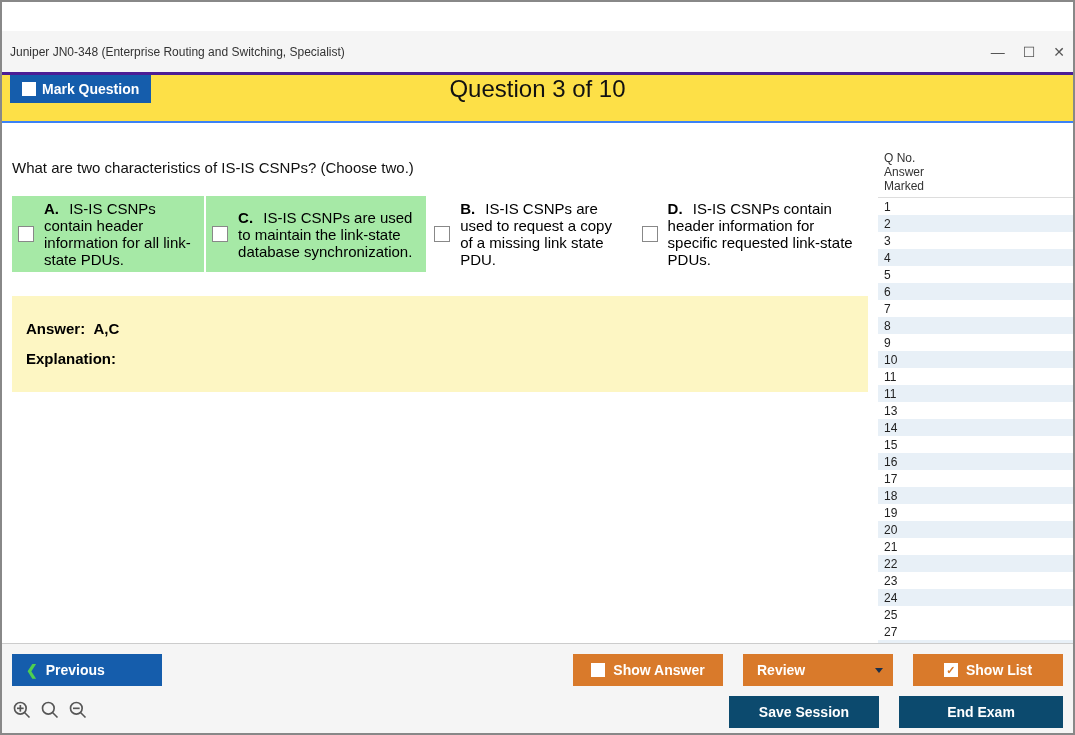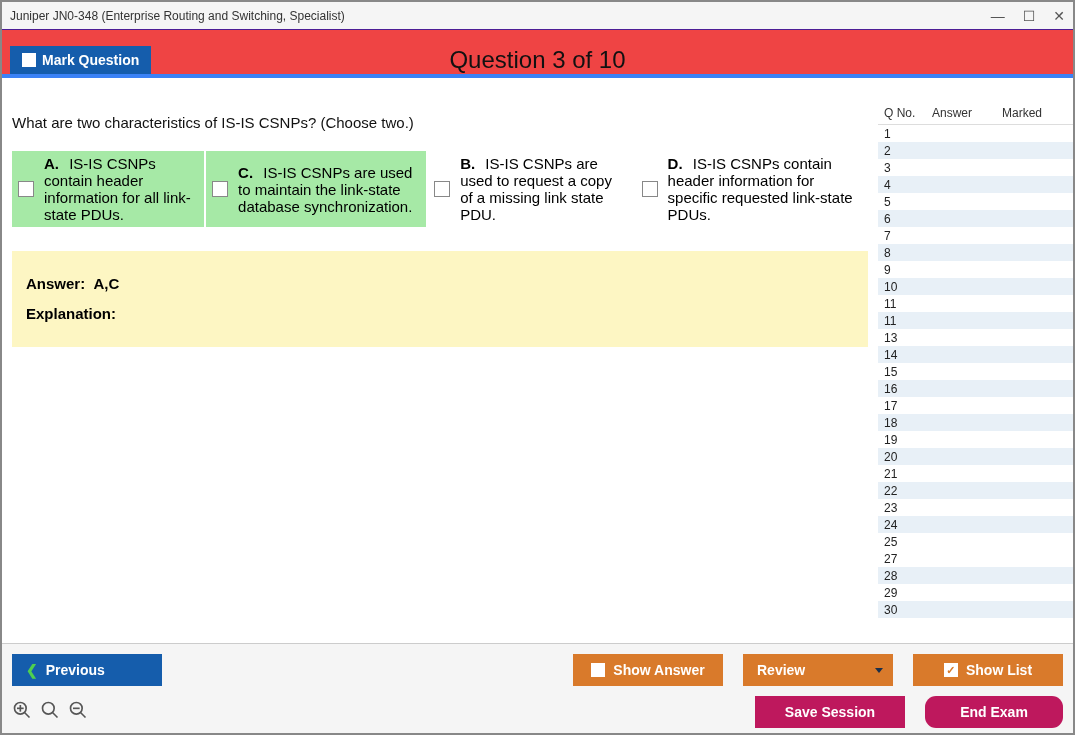--- a/index.html
+++ b/index.html
@@ -7,38 +7,39 @@
     font-family: Arial, sans-serif;
     background: #fff;
     width: 1075px;
     height: 735px;
     border: 2px solid #888;
     display: flex;
     flex-direction: column;
     overflow: hidden;
   }
   .titlebar {
-    height: 28px;
+    height: 44px;
     background: #f5f5f5;
-    border-bottom: 1px solid #4c1d95;
+    border-bottom: 3px solid #4c1d95;
     display: flex;
     align-items: center;
     padding: 0 8px;
     font-size: 12px;
     color: #333;
+    margin-top: 29px;
   }
   .titlebar-text { flex: 1; }
   .win-controls { display: flex; gap: 18px; font-size: 14px; color: #555; }
   .win-controls span { cursor: default; }
   .header {
     height: 48px;
-    background: #ef4444;
-    border-bottom: 4px solid #3b82f6;
-    display: flex;
-    align-items: flex-end;
+    background: #fde047;
+    border-bottom: 2px solid #3b82f6;
+    display: flex;
+    align-items: flex-start;
     padding: 0 8px;
     position: relative;
   }
   .mark-btn {
     background: #155dac;
     color: #fff;
     border: none;
     padding: 6px 12px;
     font-weight: bold;
     font-size: 14px;
@@ -101,20 +102,21 @@
     border-left: none;
     display: flex;
     flex-direction: column;
     font-size: 12px;
   }
   .side-head {
     display: flex;
     padding: 4px 6px 4px 6px;
     color: #333;
     border-bottom: 1px solid #ddd;
+    flex-direction: column;
   }
   .side-head .c-qno { width: 48px; }
   .side-head .c-ans { width: 70px; }
   .side-head .c-mark { flex: 1; }
   .side-list {
     flex: 1;
     overflow-y: scroll;
   }
   .side-row {
     display: flex;
@@ -145,28 +147,28 @@
     font-weight: bold;
     font-size: 14px;
     color: #fff;
     border: none;
     cursor: pointer;
     gap: 8px;
     padding: 0 14px;
   }
   .btn-blue { background: #155dac; }
   .btn-orange { background: #d97a2b; }
-  .btn-navy { background: #be185d; }
+  .btn-navy { background: #0c4a6e; }
   .btn-prev { width: 150px; justify-content: flex-start; padding-left: 14px; }
   .btn-next { width: 150px; justify-content: center; position: relative; }
   .btn-show { width: 150px; }
   .btn-review { width: 150px; justify-content: space-between; padding-right: 10px; }
   .btn-showlist { width: 150px; }
   .btn-save { width: 150px; }
-  .btn-end { width: 138px; border-radius: 11px; }
+  .btn-end { width: 164px; }
   .chev { font-weight: bold; }
   .chev-left { color: #4fd04f; }
   .chev-right { color: #4fd04f; }
   .white-box {
     width: 14px; height: 14px; background: #fff; display: inline-block;
   }
   .white-check-box {
     width: 14px; height: 14px; background: #fff; display: inline-flex; align-items: center; justify-content: center; color: #d97a2b; font-size: 11px; font-weight: bold;
   }
   .dd-arrow {

